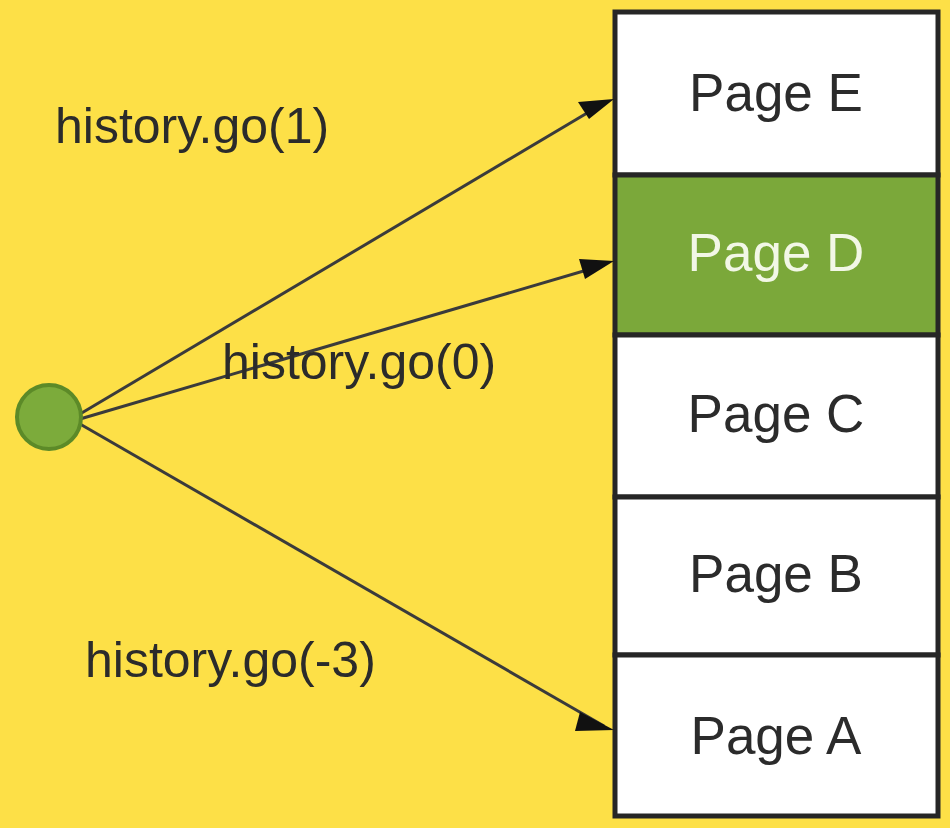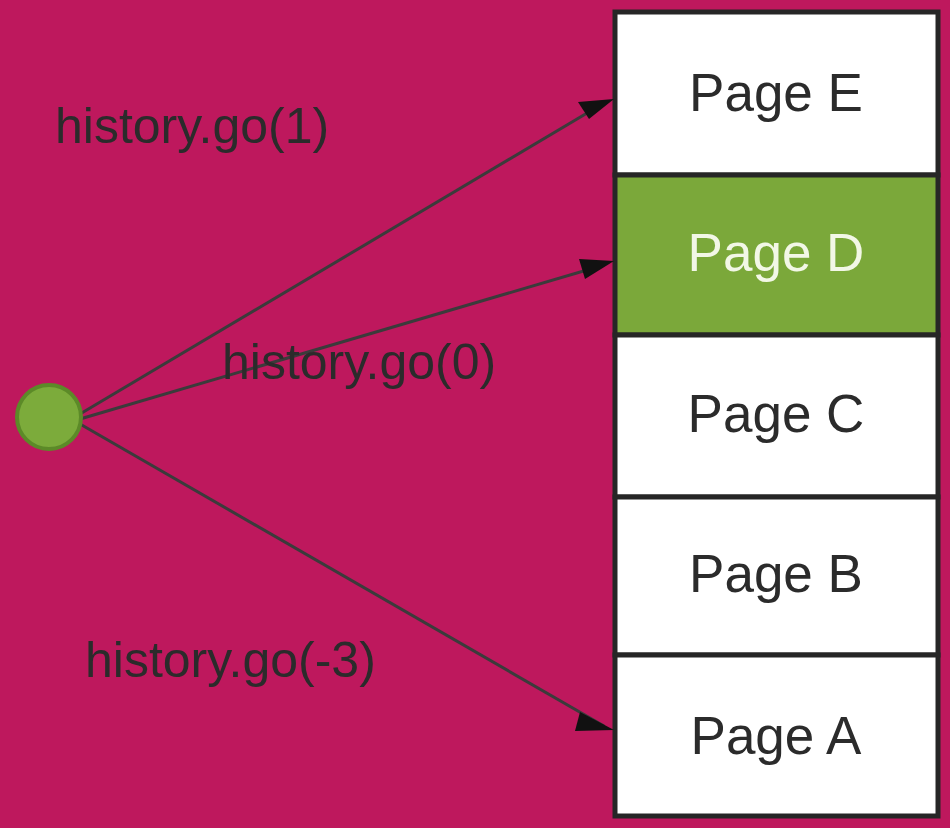--- a/index.html
+++ b/index.html
@@ -7,21 +7,21 @@
     padding: 0;
     background: #ffffff;
   }
   body {
     font-family: "Liberation Sans", sans-serif;
   }
   #diagram-root {
     position: relative;
     width: 950px;
     height: 828px;
-    background: #be185d;
+    background: #fde047;
     overflow: hidden;
   }
   #diagram-svg {
     position: absolute;
     top: 0;
     left: 0;
     width: 950px;
     height: 828px;
   }
   .edge-line {

